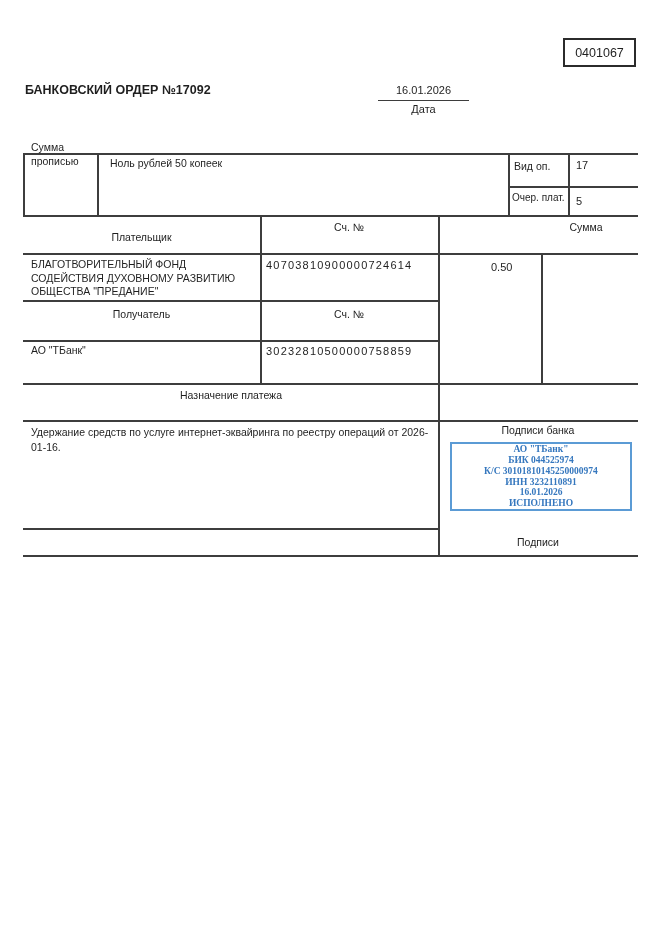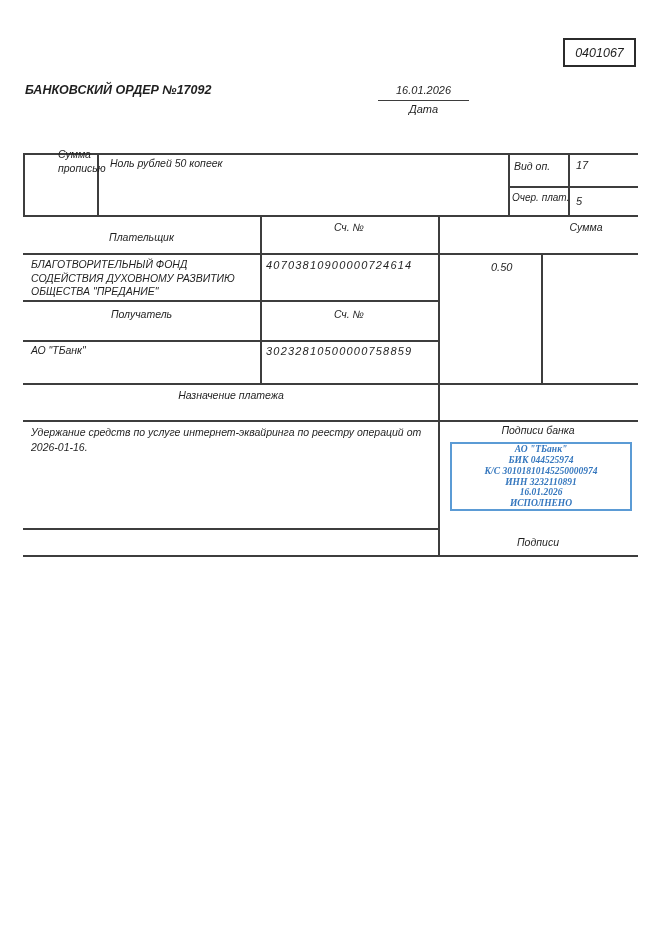--- a/index.html
+++ b/index.html
@@ -1,17 +1,17 @@
 <!DOCTYPE html>
 <html><head>
 <meta charset="utf-8">
 <style>
   html,body{margin:0;padding:0;background:#ffffff;}
   #page{position:relative;width:660px;height:933px;background:#ffffff;
-        font-family:"Liberation Sans",sans-serif;color:#1f1f1f;overflow:hidden;font-style:italic;}
+        font-family:"Liberation Sans",sans-serif;color:#1f1f1f;overflow:hidden;}
   .hline,.vline{position:absolute;background:#3d3d3d;}
   .txt{position:absolute;font-size:10.5px;}
   .ctr{text-align:center;}
   .acct{font-size:11px;letter-spacing:1.2px;white-space:nowrap;}
   #form-code-box{position:absolute;left:563px;top:38px;width:69px;height:25px;
         border:2px solid #2b2b2b;display:flex;align-items:center;justify-content:center;
         font-size:12.5px;}
   #doc-title{position:absolute;left:25px;top:83px;font-size:12.5px;font-weight:700;white-space:nowrap;}
   #date-block{position:absolute;left:378px;top:84px;width:91px;text-align:center;font-size:11px;}
   #date-value{padding-bottom:4px;border-bottom:1.5px solid #3d3d3d;}
@@ -48,21 +48,21 @@
   <div class="hline" style="left:508px;top:186px;width:130px;height:1.5px;"></div>
 
   <div class="vline" style="left:23px;top:153px;width:1.5px;height:62px;"></div>
   <div class="vline" style="left:97px;top:153px;width:1.5px;height:62px;"></div>
   <div class="vline" style="left:508px;top:153px;width:1.5px;height:62px;"></div>
   <div class="vline" style="left:568px;top:153px;width:1.5px;height:62px;"></div>
   <div class="vline" style="left:260px;top:215px;width:1.5px;height:168px;"></div>
   <div class="vline" style="left:438px;top:215px;width:1.5px;height:340px;"></div>
   <div class="vline" style="left:541px;top:253px;width:1.5px;height:130px;"></div>
 
-  <div class="txt" style="left:31px;top:147px;width:64px;line-height:14px;margin-left:27px;">Сумма прописью</div>
+  <div class="txt" style="left:31px;top:140px;width:64px;line-height:14px;">Сумма прописью</div>
   <div class="txt" style="left:110px;top:157px;">Ноль рублей 50 копеек</div>
 
   <div class="txt" style="left:514px;top:160px;">Вид оп.</div>
   <div class="txt" style="left:576px;top:159px;font-size:11px;">17</div>
   <div class="txt" style="left:512px;top:192px;font-size:10px;white-space:nowrap;">Очер. плат.</div>
   <div class="txt" style="left:576px;top:195px;font-size:11px;">5</div>
 
   <div class="txt ctr" style="left:23px;top:231px;width:237px;">Плательщик</div>
   <div class="txt ctr" style="left:260px;top:221px;width:178px;">Сч. №</div>
   <div class="txt ctr" style="left:438px;top:221px;width:200px;padding-left:48px;">Сумма</div>

